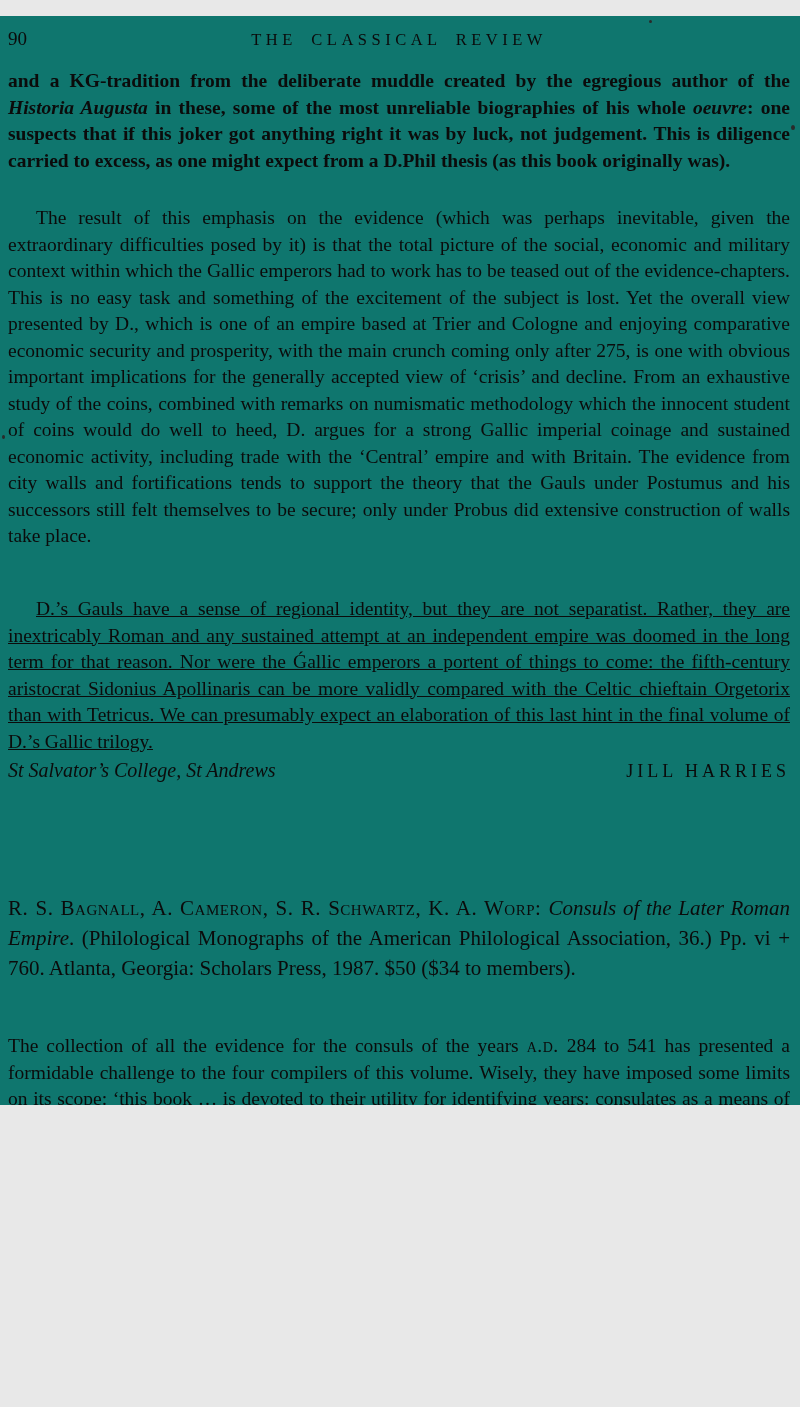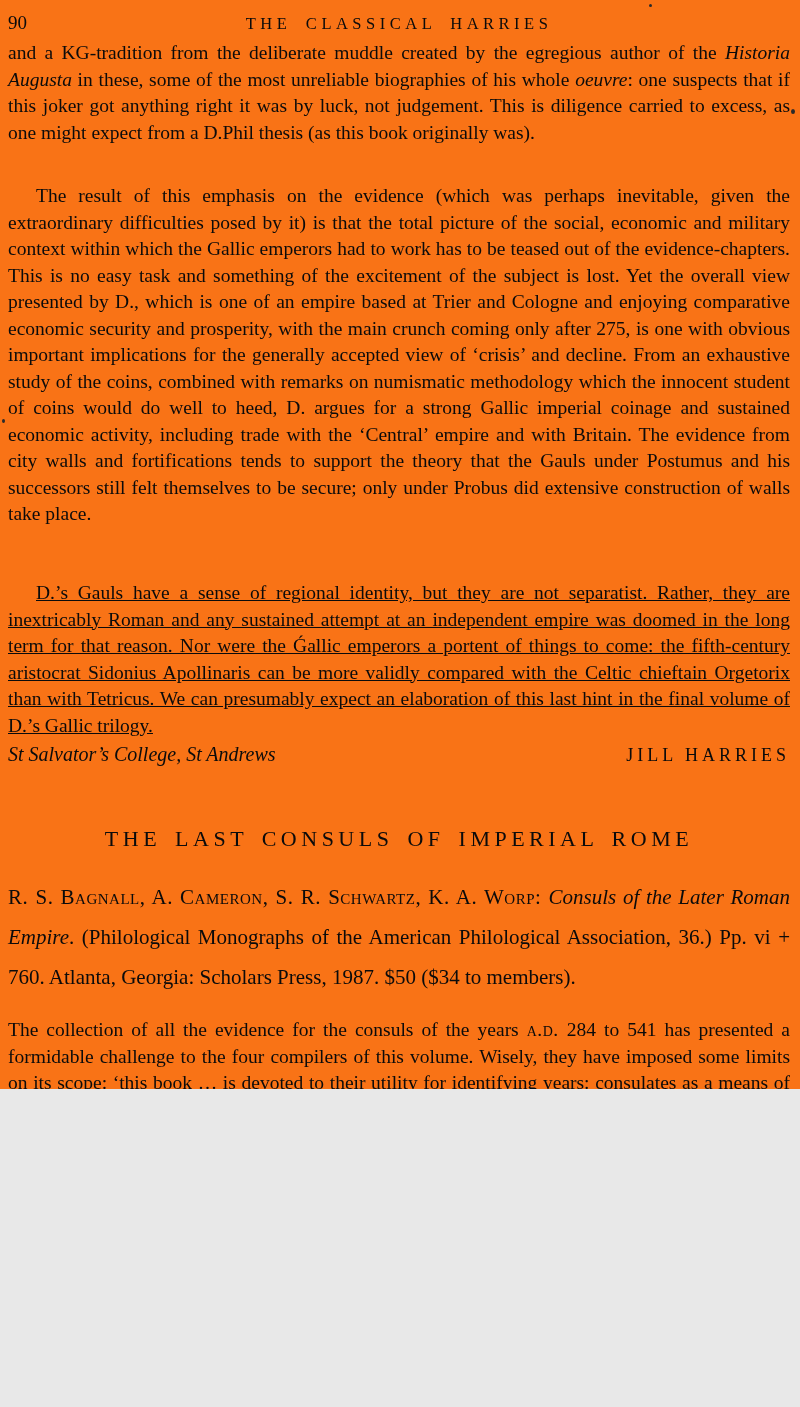--- a/index.html
+++ b/index.html
@@ -1,21 +1,21 @@
 <!DOCTYPE html>
 <html><head>
 <meta charset="utf-8">
 <style>
   html, body { margin: 0; padding: 0; background: #e8e8e8; }
   .page {
     position: relative;
     width: 800px;
     height: 1089px;
-    margin: 0 auto;
-    background: #f97316;
+    margin: 16px auto;
+    background: #0f766e;
     color: #0b0b0b;
     font-family: "Liberation Serif", "DejaVu Serif", serif;
     overflow: hidden;
   }
   .abs { position: absolute; left: 8px; width: 782px; }
 
   
   .running-head { top: 12px; height: 26px; }
   .pagenum {
     position: absolute; left: 0; top: 0;
@@ -30,22 +30,22 @@
   }
 
   
   .body-par {
     margin: 0;
     font-size: 19.5px;
     line-height: 26.5px;
     text-align: justify;
   }
   .indent { text-indent: 28px; }
-  .pos-p1 { top: 40px; }
-  .pos-p2 { top: 183px; }
+  .pos-p1 { top: 52px; font-weight: bold; }
+  .pos-p2 { top: 189px; }
   .pos-p3 { top: 580px; text-decoration: underline; }
 
   .it { font-style: italic; }
   .sc { font-variant: small-caps; letter-spacing: 0.5px; }
 
   
   .signature {
     top: 741px;
     display: flex;
     justify-content: space-between;
@@ -64,21 +64,21 @@
     font-weight: 400;
     letter-spacing: 4.5px;
     word-spacing: 4px;
     text-align: center;
     line-height: 30px;
   }
   .citation {
     top: 877px;
     margin: 0;
     font-size: 21px;
-    line-height: 40px;
+    line-height: 30px;
     text-align: justify;
   }
   .pos-body { top: 1017px; }
 
   
   .imprint {
     top: 1339px;
     font-size: 18px;
     line-height: 24px;
     display: flex;
@@ -95,35 +95,34 @@
   .speck-2 { left: 2px;  top: 419px; width: 3px; height: 4px; }
   .speck-3 { left: 649px; top: 4px;  width: 3px; height: 3px; }
 </style>
 </head>
 <body>
 
 <div class="page">
 
   <header class="abs running-head">
     <span class="pagenum">90</span>
-    <span class="journal">THE CLASSICAL HARRIES</span>
+    <span class="journal">THE CLASSICAL REVIEW</span>
   </header>
 
   <p class="abs body-par pos-p1"><span>and a KG-tradition from the deliberate muddle created by the egregious author of the </span><span class="it">Historia Augusta</span><span> in these, some of the most unreliable biographies of his whole </span><span class="it">oeuvre</span><span>: one suspects that if this joker got anything right it was by luck, not judgement. This is diligence carried to excess, as one might expect from a D.Phil thesis (as this book originally was).</span></p>
 
   <p class="abs body-par indent pos-p2">The result of this emphasis on the evidence (which was perhaps inevitable, given the extraordinary difficulties posed by it) is that the total picture of the social, economic and military context within which the Gallic emperors had to work has to be teased out of the evidence-chapters. This is no easy task and something of the excitement of the subject is lost. Yet the overall view presented by D., which is one of an empire based at Trier and Cologne and enjoying comparative economic security and prosperity, with the main crunch coming only after 275, is one with obvious important implications for the generally accepted view of ‘crisis’ and decline. From an exhaustive study of the coins, combined with remarks on numismatic methodology which the innocent student of coins would do well to heed, D. argues for a strong Gallic imperial coinage and sustained economic activity, including trade with the ‘Central’ empire and with Britain. The evidence from city walls and fortifications tends to support the theory that the Gauls under Postumus and his successors still felt themselves to be secure; only under Probus did extensive construction of walls take place.</p>
 
   <p class="abs body-par indent pos-p3">D.’s Gauls have a sense of regional identity, but they are not separatist. Rather, they are inextricably Roman and any sustained attempt at an independent empire was doomed in the long term for that reason. Nor were the Ǵallic emperors a portent of things to come: the fifth-century aristocrat Sidonius Apollinaris can be more validly compared with the Celtic chieftain Orgetorix than with Tetricus. We can presumably expect an elaboration of this last hint in the final volume of D.’s Gallic trilogy.</p>
 
   <div class="abs signature">
     <span class="affiliation">St Salvator’s College, St Andrews</span>
     <span class="reviewer">JILL HARRIES</span>
   </div>
 
-  <h1 class="abs section-heading">THE LAST CONSULS OF IMPERIAL ROME</h1>
 
   <p class="abs citation"><span class="sc">R. S. Bagnall, A. Cameron, S. R. Schwartz, K. A. Worp: </span><span class="it">Consuls of the Later Roman Empire</span><span>. (Philological Monographs of the American Philological Association, 36.) Pp. vi + 760. Atlanta, Georgia: Scholars Press, 1987. $50 ($34 to members).</span></p>
 
   <p class="abs body-par pos-body"><span>The collection of all the evidence for the consuls of the years </span><span class="sc">a.d.</span><span> 284 to 541 has presented a formidable challenge to the four compilers of this volume. Wisely, they have imposed some limits on its scope: ‘this book … is devoted to their utility for identifying years: consulates as a means of reckoning time’. But, we are told, the process of compilation inevitably generated further discoveries ‘about the recognition of consuls and the dissemination of their names (two phenomena which must be distinguished)’. The introductory essays on the history of the consulate, the process of proclamation and dissemination, and the different types of source are (one suspects) intended to provide a useful context for the evidence compiled in the main body of the work rather than startling or original insights. Most of the material and arguments included in these are already available in print or forthcoming; the latter category includes Brian Croke’s imminent study of the chronicler Marcellinus </span><span class="it">comes</span><span>.</span></p>
 
   <footer class="abs imprint">
     <span>0009–840X/89 $3.00</span>
     <span>© Oxford University Press 1981</span>
   </footer>
 

